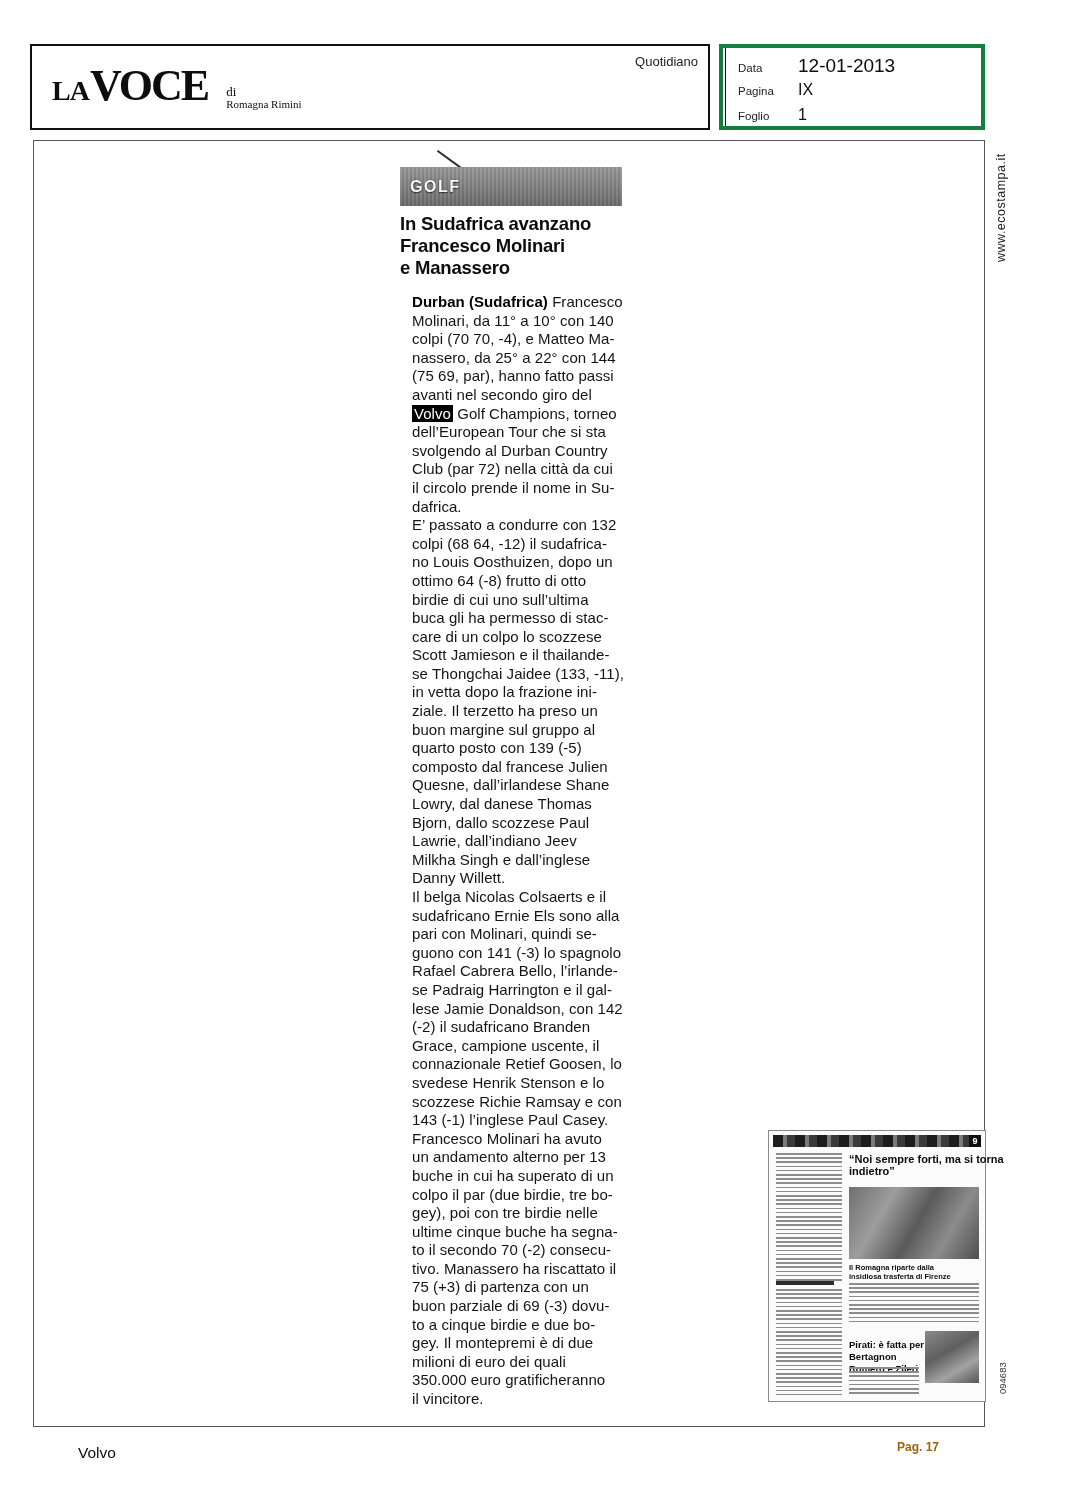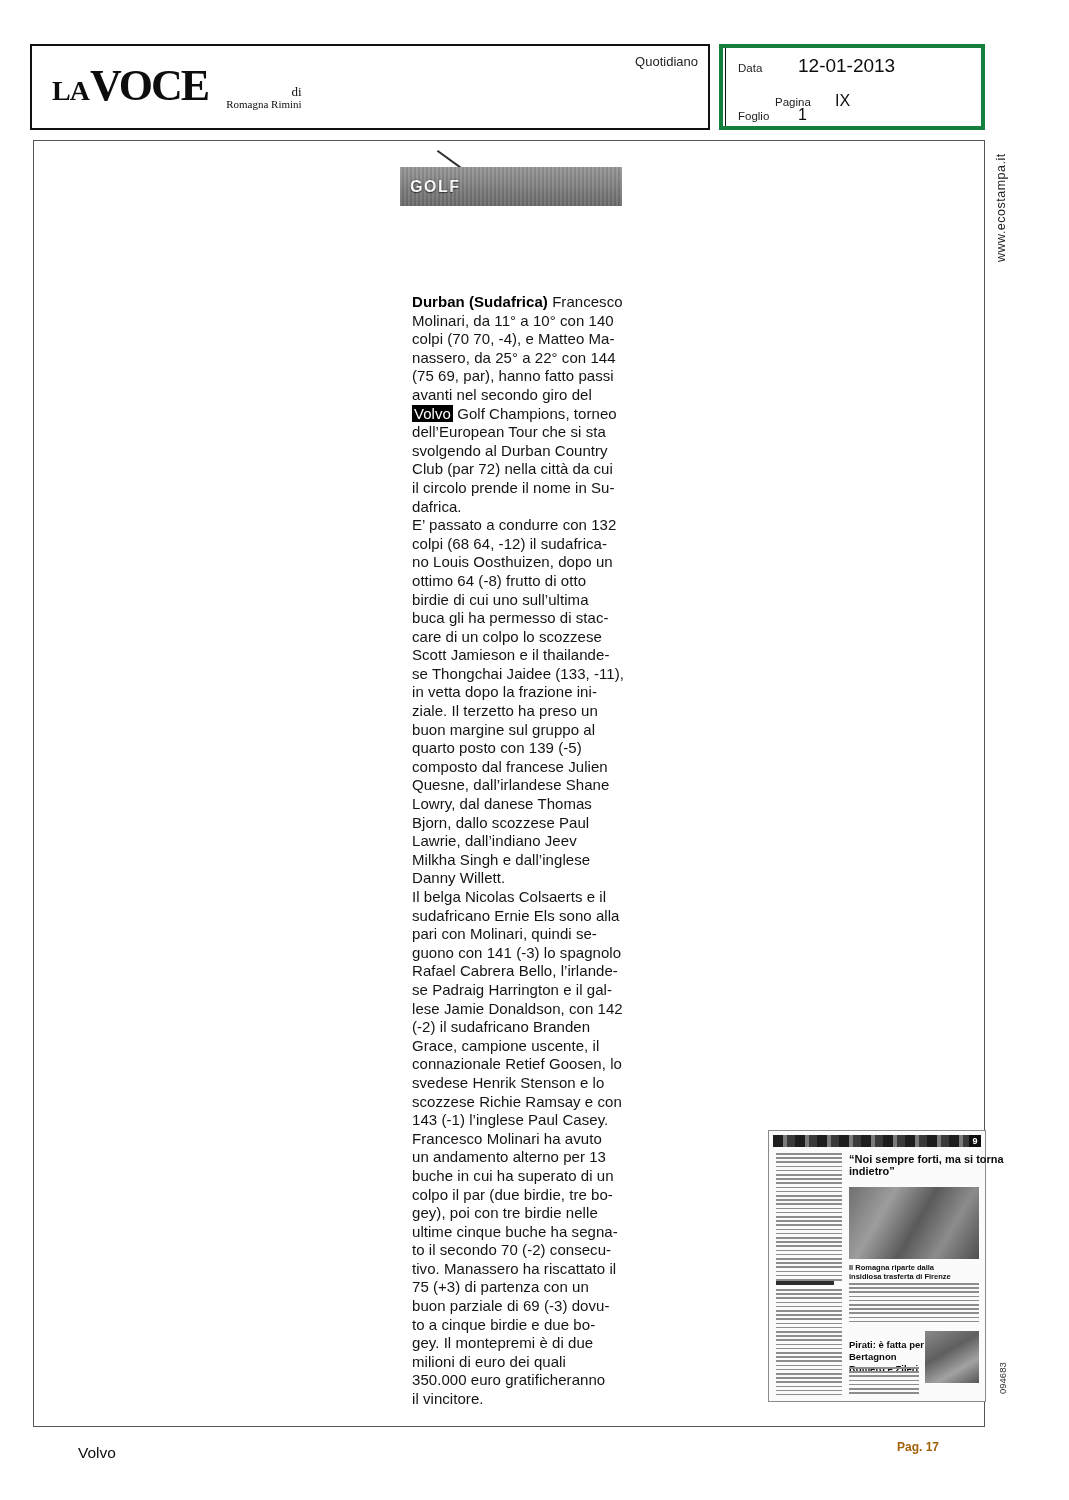--- a/index.html
+++ b/index.html
@@ -2,34 +2,34 @@
 <html><head>
 <meta charset="utf-8">
 <style>
   html,body{margin:0;padding:0;background:#e9e9e9;}
   .page{position:relative;width:1069px;height:1500px;background:#ffffff;overflow:hidden;
         font-family:"Liberation Sans",sans-serif;color:#111;}
 
   
   .logo-box{position:absolute;left:30px;top:44px;width:680px;height:86px;
             border:2px solid #111;box-sizing:border-box;display:flex;align-items:center;padding-left:20px;}
-  .logo{display:flex;align-items:baseline;font-family:"Liberation Serif",serif;color:#0d0d0d;text-align:right;}
+  .logo{display:flex;align-items:baseline;font-family:"Liberation Serif",serif;color:#0d0d0d;}
   .logo-la{font-size:28px;font-weight:bold;letter-spacing:-1px;}
   .logo-voce{font-size:44px;font-weight:bold;letter-spacing:-2px;margin-left:1px;}
   .logo-tail{display:inline-flex;flex-direction:column;margin-left:18px;line-height:1.05;transform:translateY(-4px);}
   .logo-di{font-size:13px;}
   .logo-sub{font-size:11px;white-space:nowrap;}
   .quotidiano{position:absolute;top:8px;right:10px;font-size:13px;color:#222;}
 
   .meta-box{position:absolute;left:719px;top:44px;width:266px;height:86px;
             border:4px solid #15803d;box-sizing:border-box;}
   .meta-box::before{content:"";position:absolute;left:2px;top:0;bottom:0;width:1px;background:#111;}
   .meta-row{position:absolute;left:15px;display:flex;align-items:baseline;}
   .meta-row.r1{top:7px;}
-  .meta-row.r2{top:44px;margin-left:37px;}
+  .meta-row.r2{top:33px;}
   .meta-row.r3{top:58px;}
   .meta-label{width:60px;font-size:11.5px;color:#222;}
   .meta-value{font-size:16px;color:#0d0d0d;}
   .meta-value.big{font-size:19px;}
 
   
   .main-box{position:absolute;left:33px;top:140px;width:952px;height:1287px;
             border:1px solid #555;box-sizing:border-box;background:#fff;}
 
   
@@ -117,20 +117,23 @@
     </div>
   </div>
 
   <div class="main-box"></div>
 
   <div class="watermark-site vert">www.ecostampa.it</div>
   <div class="watermark-code vert">094683</div>
 
   <div class="scan-mark"></div>
   <div class="section-bar">GOLF</div>
+  <div class="article-title">In Sudafrica avanzano
+Francesco Molinari
+e Manassero</div>
   <div class="article-body"><b>Durban (Sudafrica)</b><span> Francesco
 Molinari, da 11° a 10° con 140
 colpi (70 70, -4), e Matteo Ma-
 nassero, da 25° a 22° con 144
 (75 69, par), hanno fatto passi
 avanti nel secondo giro del
 </span><span class="hl">Volvo</span><span> Golf Champions, torneo
 dell’European Tour che si sta
 svolgendo al Durban Country
 Club (par 72) nella città da cui

